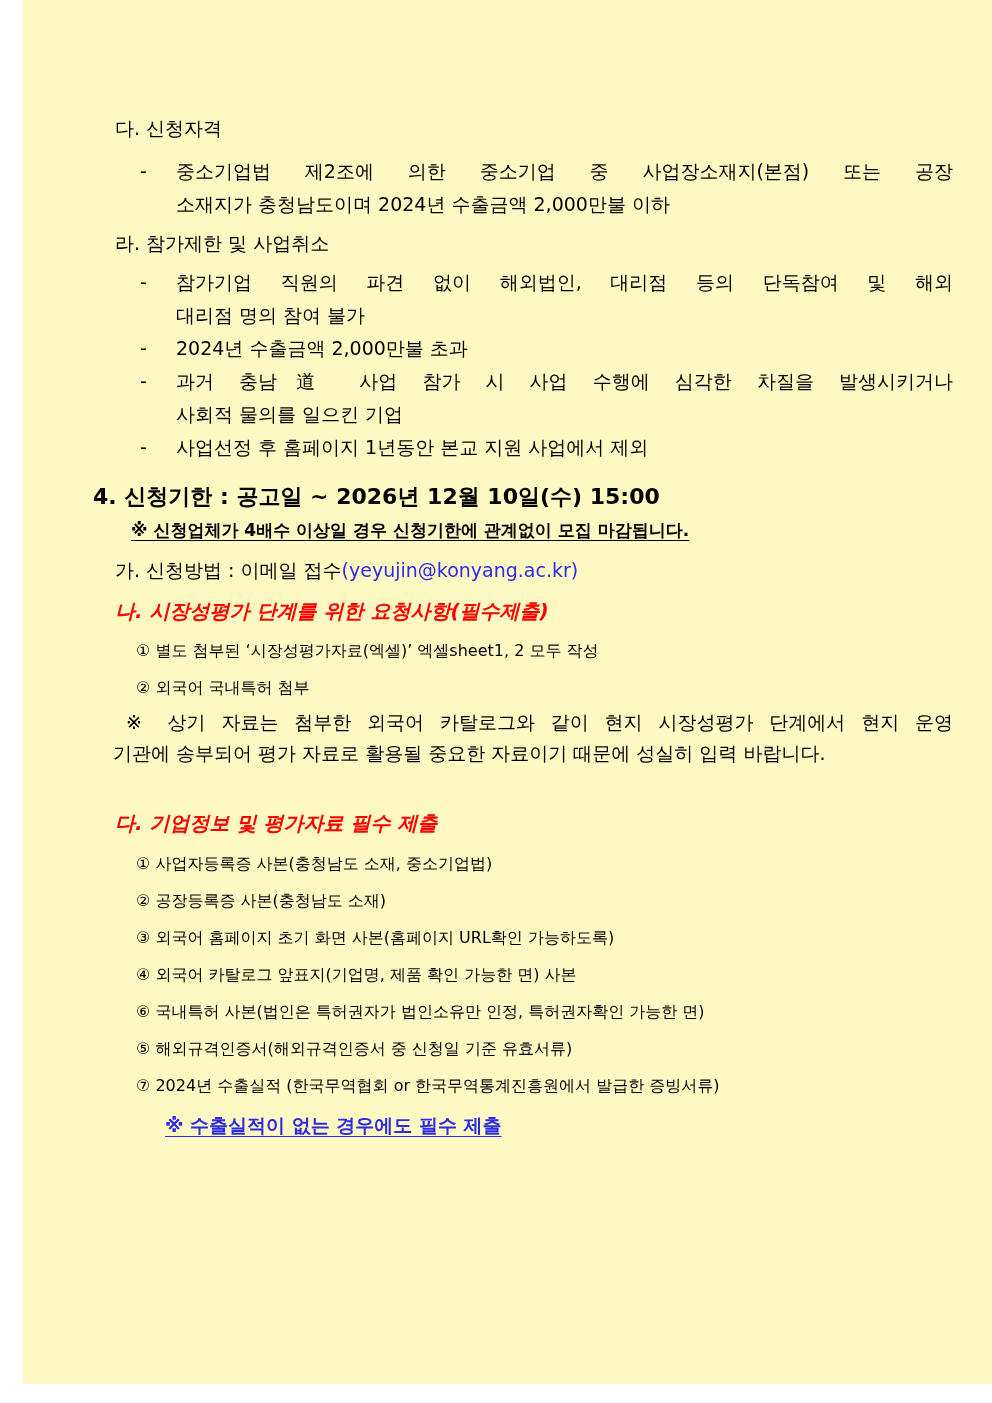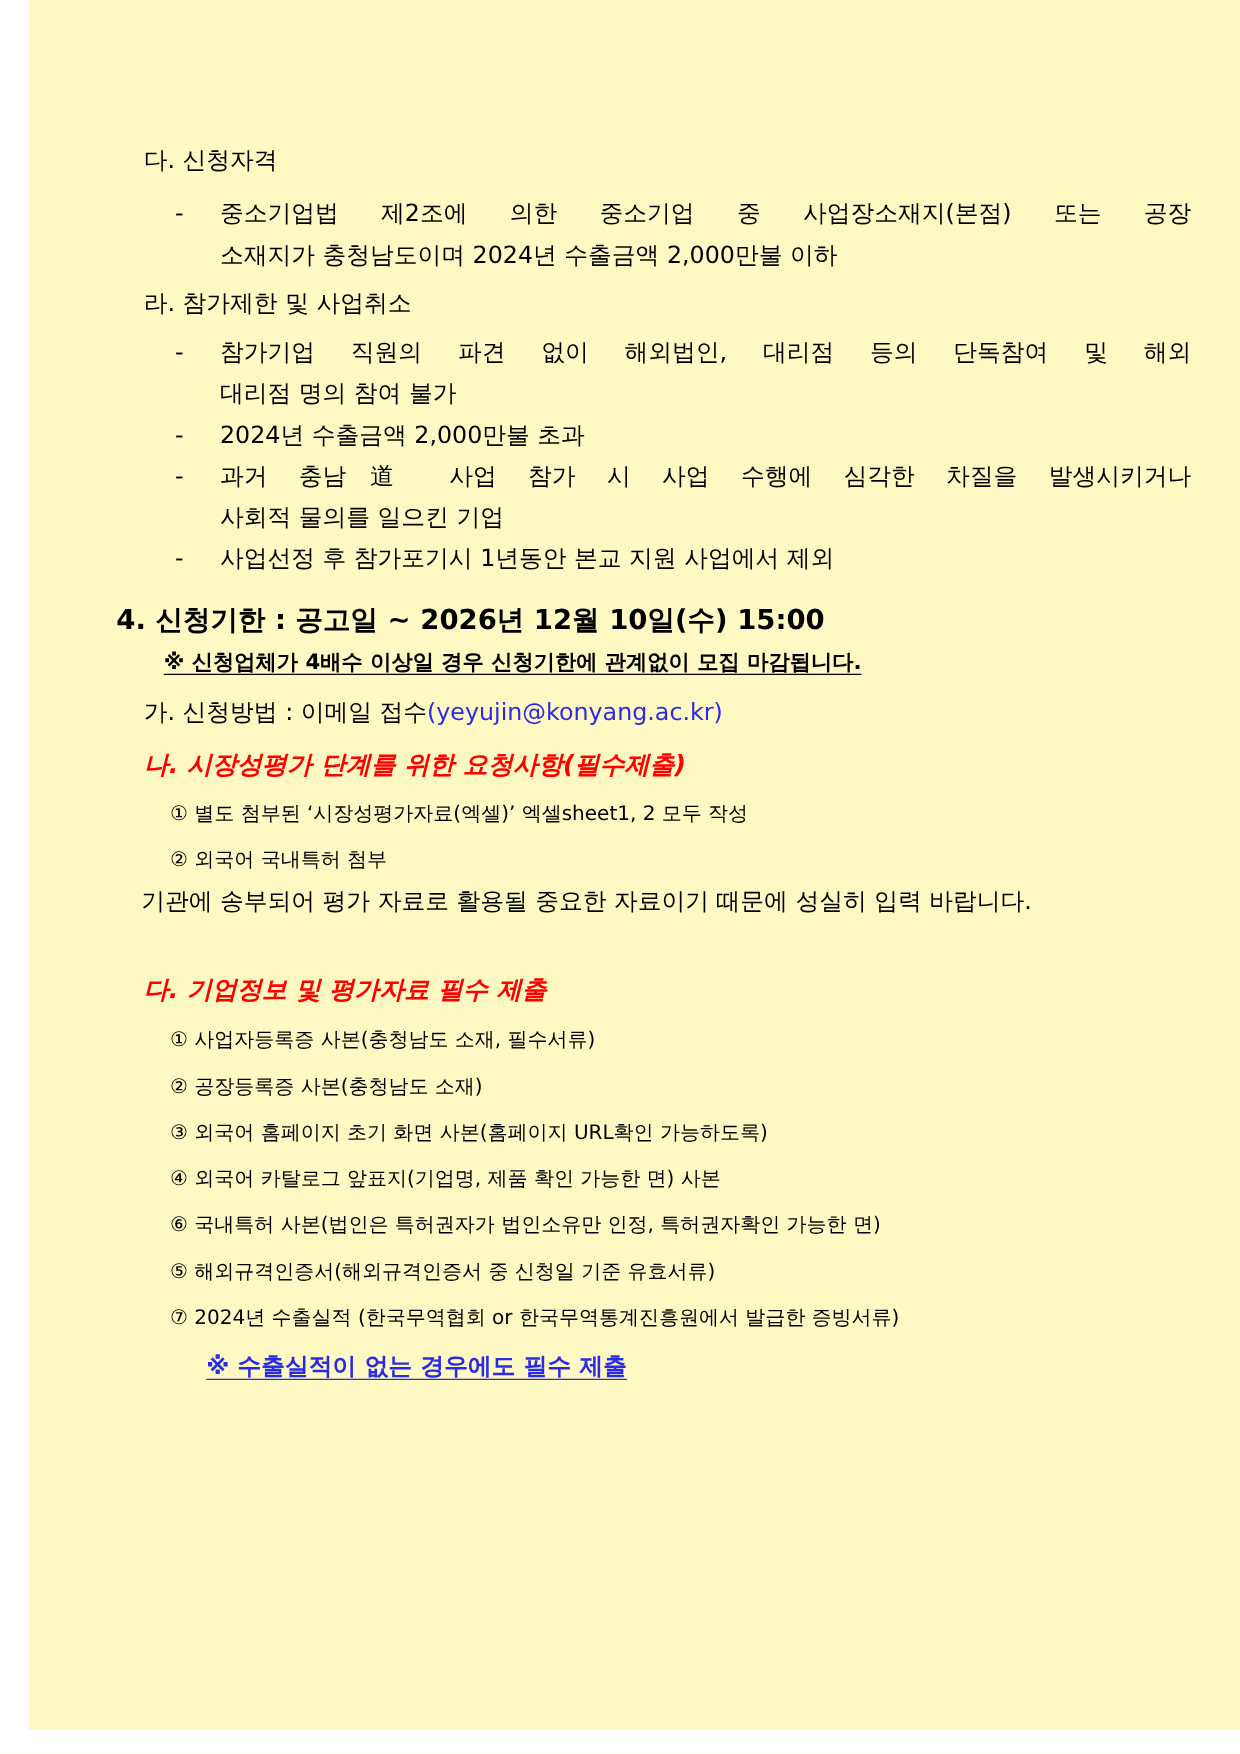--- a/index.html
+++ b/index.html
@@ -83,42 +83,43 @@
         <span class="dash">-</span>
         <span class="btext">2024년 수출금액 2,000만불 초과</span>
       </div>
       <div class="line bullet stretch">
         <span class="dash">-</span>
         <span class="btext">과거 충남道 사업 참가 시 사업 수행에 심각한 차질을 발생시키거나</span>
       </div>
       <div class="line cont">사회적 물의를 일으킨 기업</div>
       <div class="line bullet">
         <span class="dash">-</span>
-        <span class="btext">사업선정 후 참가포기시 1년동안 본교 지원 사업에서 제외</span>
+        <span class="btext">사업선정 후 홈페이지 1년동안 본교 지원 사업에서 제외</span>
       </div>
     </div>
 
     <div>
       <div class="h-big h4">4. 신청기한 : 공고일 ~ 2026년 12월 10일(수) 15:00</div>
       <div class="note4">※ 신청업체가 4배수 이상일 경우 신청기한에 관계없이 모집 마감됩니다.</div>
     </div>
 
     <div>
 
       <div class="line ga-line">
         <span>가. 신청방법 : 이메일 접수</span><span class="email">(yeyujin@konyang.ac.kr)</span>
       </div>
 
       <div class="red-heading na-heading">나. 시장성평가 단계를 위한 요청사항(필수제출)</div>
       <div class="item item-first">① 별도 첨부된 ‘시장성평가자료(엑셀)’ 엑셀sheet1, 2 모두 작성</div>
       <div class="item">② 외국어 국내특허 첨부</div>
+      <div class="note-star">※ 상기 자료는 첨부한 외국어 카탈로그와 같이 현지 시장성평가 단계에서 현지 운영</div>
       <div class="note-star-cont">기관에 송부되어 평가 자료로 활용될 중요한 자료이기 때문에 성실히 입력 바랍니다.</div>
 
       <div class="red-heading da-heading">다. 기업정보 및 평가자료 필수 제출</div>
-      <div class="item docs-first">① 사업자등록증 사본(충청남도 소재, 필수서류)</div>
+      <div class="item docs-first">① 사업자등록증 사본(충청남도 소재, 중소기업법)</div>
       <div class="item">② 공장등록증 사본(충청남도 소재)</div>
       <div class="item">③ 외국어 홈페이지 초기 화면 사본(홈페이지 URL확인 가능하도록)</div>
       <div class="item">④ 외국어 카탈로그 앞표지(기업명, 제품 확인 가능한 면) 사본</div>
       <div class="item">⑥ 국내특허 사본(법인은 특허권자가 법인소유만 인정, 특허권자확인 가능한 면)</div>
       <div class="item">⑤ 해외규격인증서(해외규격인증서 중 신청일 기준 유효서류)</div>
       <div class="item">⑦ 2024년 수출실적 (한국무역협회 or 한국무역통계진흥원에서 발급한 증빙서류)</div>
       <div class="blue-note">※ 수출실적이 없는 경우에도 필수 제출</div>
     </div>
 
   </div>

